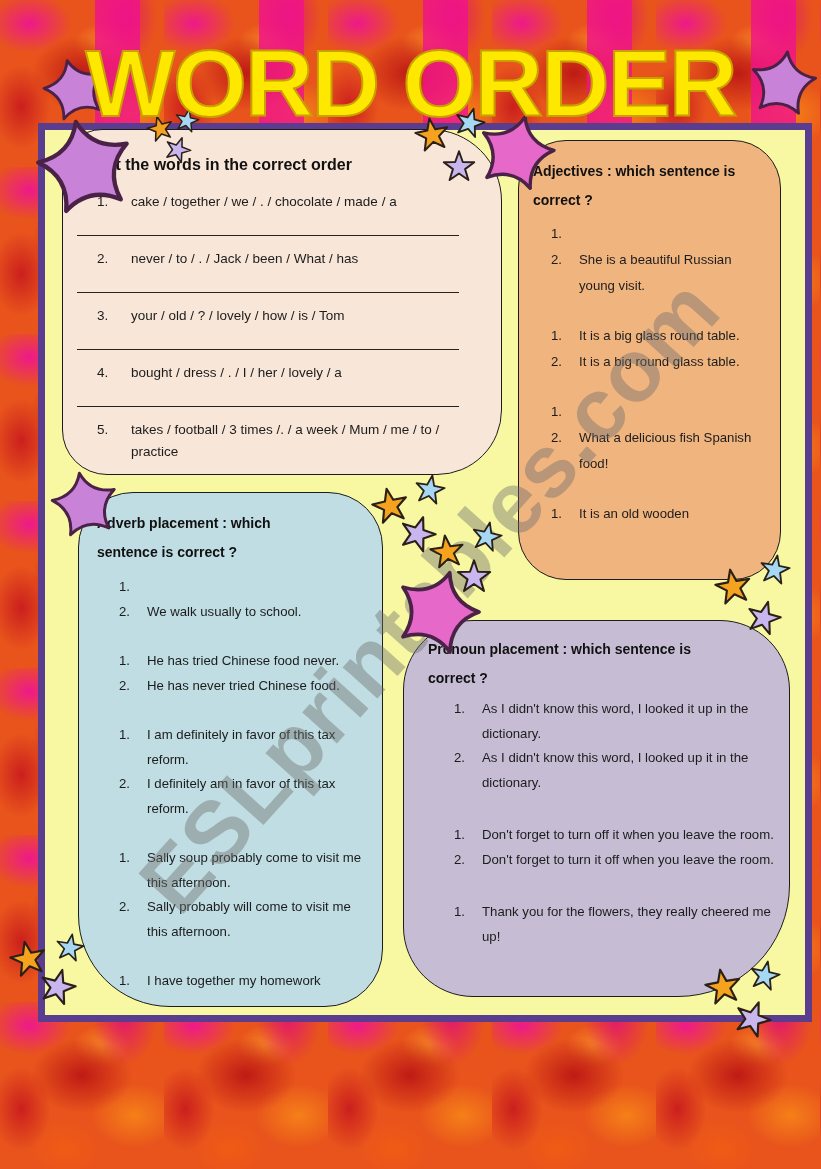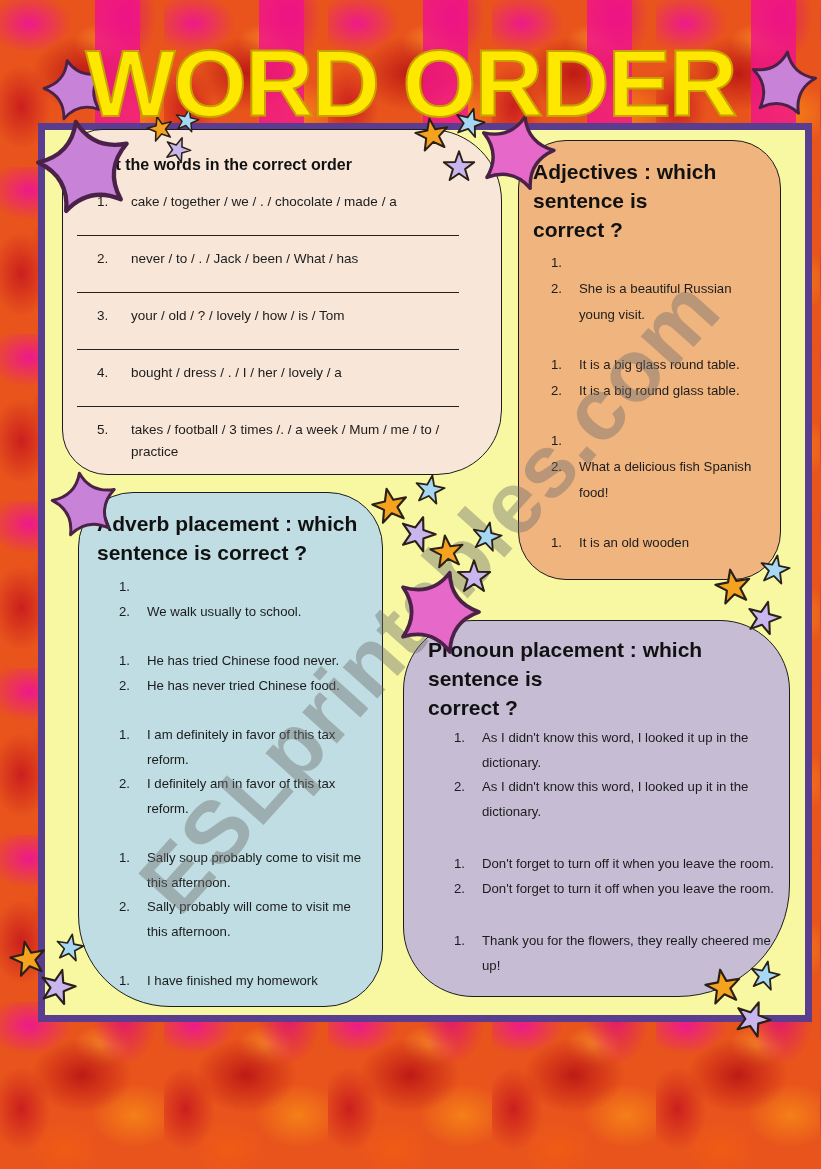--- a/index.html
+++ b/index.html
@@ -45,21 +45,21 @@
     border-radius:48px;padding:16px 10px 0 14px;
   }
   #panel-adverb{
     left:78px;top:492px;width:305px;height:515px;background:#bfdde2;
     border-radius:55px 55px 58px 92px;padding:16px 8px 0 18px;
   }
   #panel-pronoun{
     left:403px;top:620px;width:387px;height:377px;background:#c6bdd5;
     border-radius:70px 70px 112px 70px;padding:14px 10px 0 24px;
   }
-  .ph{font-weight:bold;font-size:21px;line-height:29px;color:#111;}
+  .ph{font-weight:bold;font-size:14px;line-height:29px;color:#111;}
   #panel-unscramble .ph{font-size:16px;margin-left:2px;}
   .list{margin:0;}
   .item{display:flex;font-size:13.2px;line-height:25px;}
   .num{flex:none;width:16px;margin-right:12px;}
   .txt{flex:1;}
   
   .uitem{margin:12px 0 0 4px;font-size:13.5px;line-height:22px;display:flex;}
   .uitem .num{width:20px;margin-right:14px;}
   .wline{border-bottom:1.5px solid #222;margin:22px 16px 0 -16px;height:0;}
   
@@ -212,21 +212,21 @@
           <span class="txt">Sally soup probably come to visit me this afternoon.</span>
         </div>
         <div class="item">
           <span class="num">2.</span>
           <span class="txt">Sally probably will come to visit me this afternoon.</span>
         </div>
       </div>
       <div class="grp">
         <div class="item">
           <span class="num">1.</span>
-          <span class="txt">I have finished my homework</span>
+          <span class="txt">I have together my homework</span>
         </div>
       </div>
     </div>
   </div>
 
   <div class="panel" id="panel-pronoun">
     <div class="ph">Pronoun placement : which sentence is</div>
     <div class="ph">correct ?</div>
     <div class="list">
       <div class="grp first">

